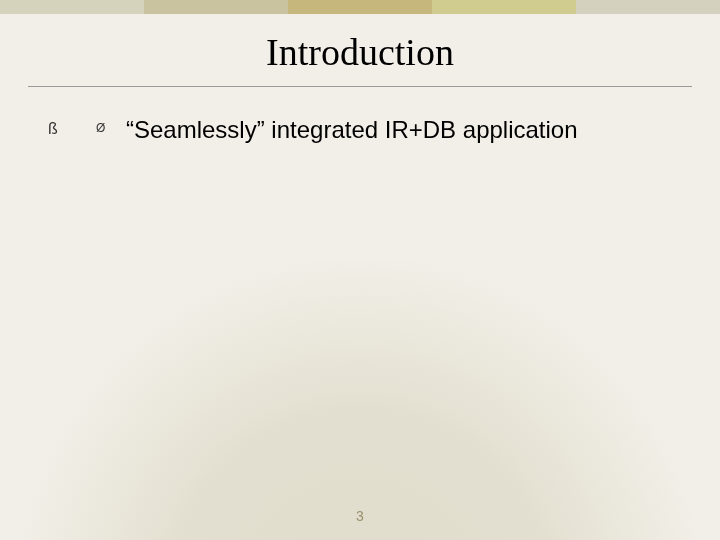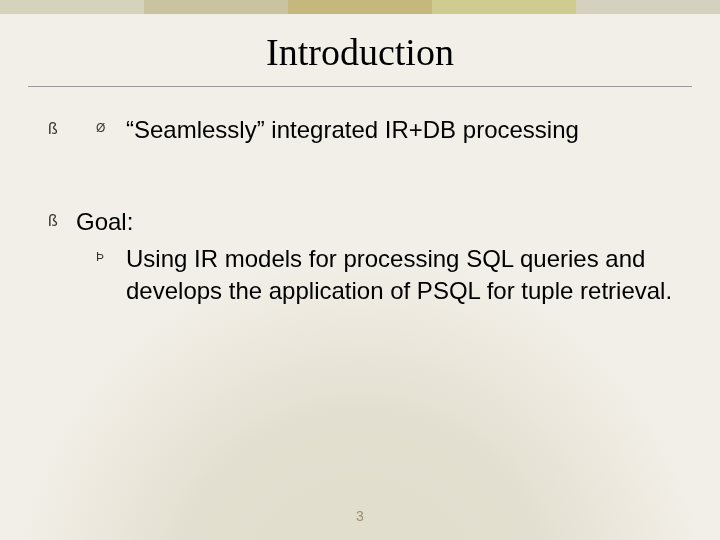--- a/index.html
+++ b/index.html
@@ -110,28 +110,22 @@
 
 <div class="fan2"></div>
 
 <h1 class="slide-title">Introduction</h1>
 <div class="title-rule"></div>
 
 <div class="content">
 
   <div class="lvl1" data-bullet="ß">
     <div class="lvl2" data-bullet="Ø">
-      <span>“Seamlessly” integrated IR+DB processing</span>
+      <span>“Seamlessly” integrated IR+DB application</span>
     </div>
   </div>
 
   <div class="block-gap"></div>
 
-  <div class="lvl1" data-bullet="ß">
-    <span>Goal:</span>
-    <div class="lvl2" data-bullet="Þ">
-      <span>Using IR models for processing SQL queries and develops the application of PSQL for tuple retrieval.</span>
-    </div>
-  </div>
 
 </div>
 
 <div class="page-num">3</div>
 
 </body></html>

